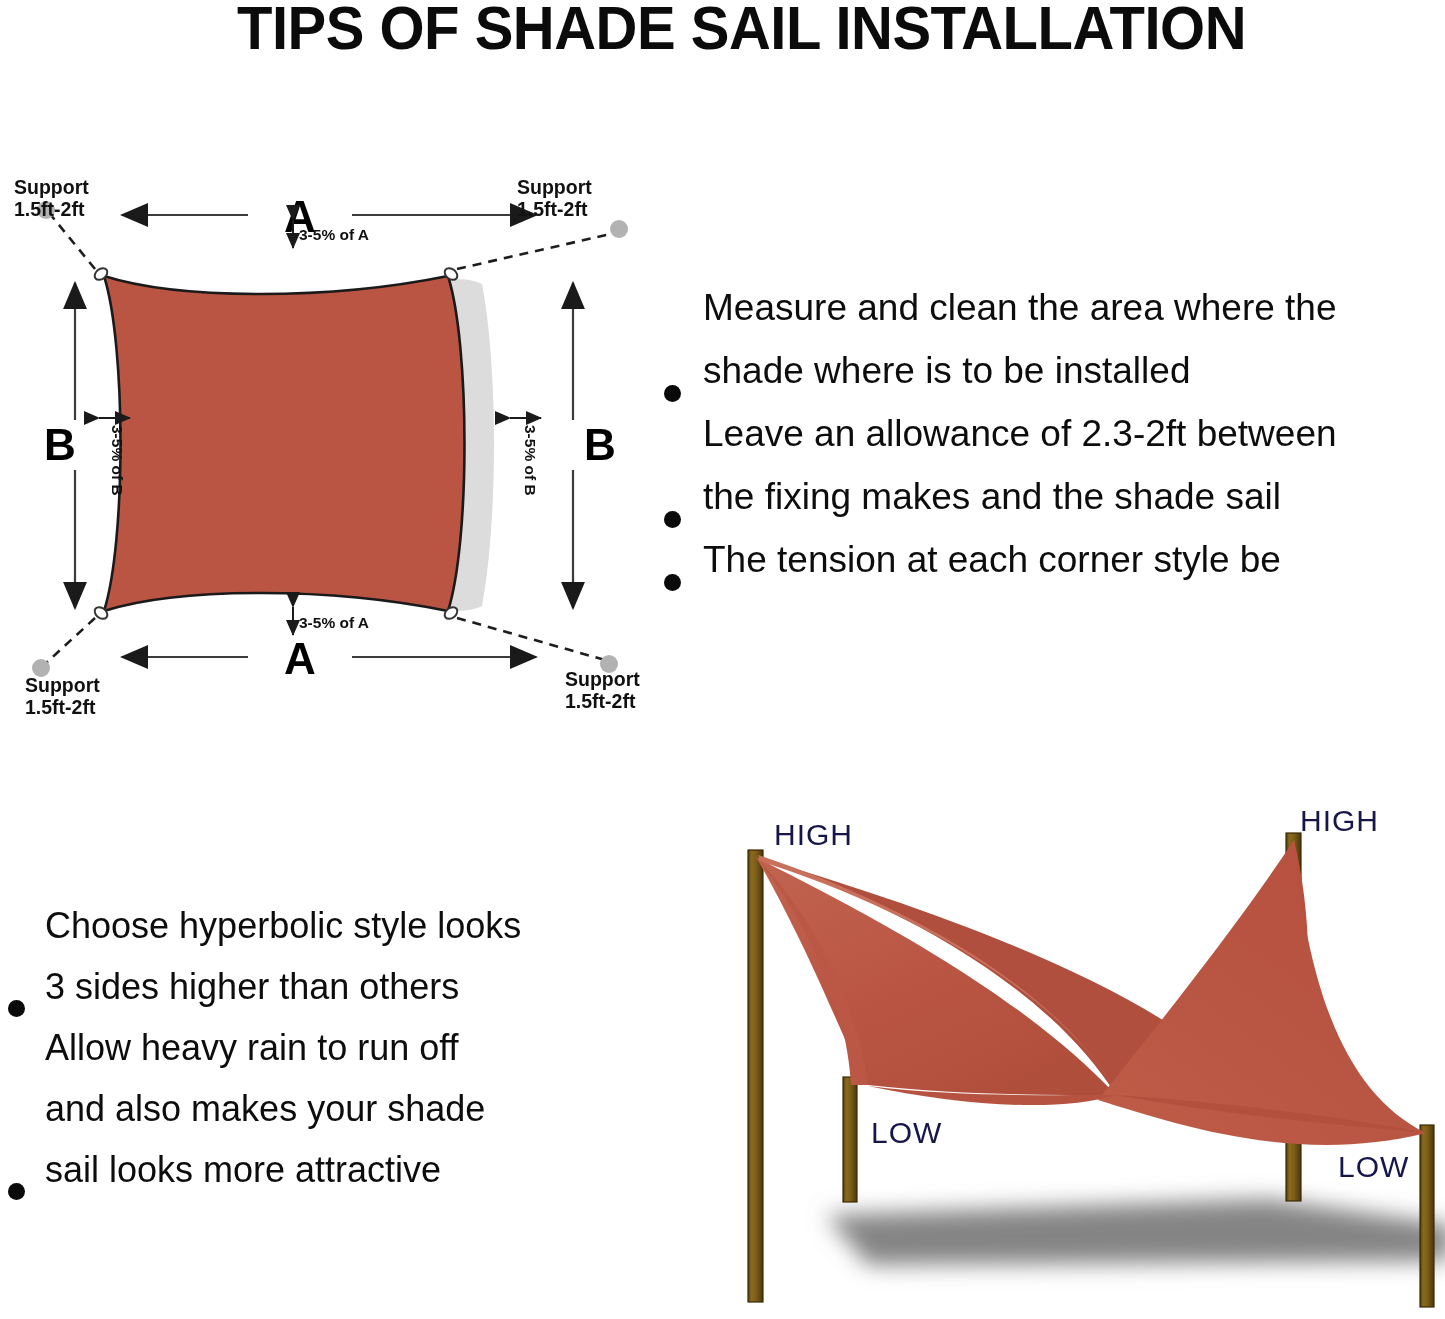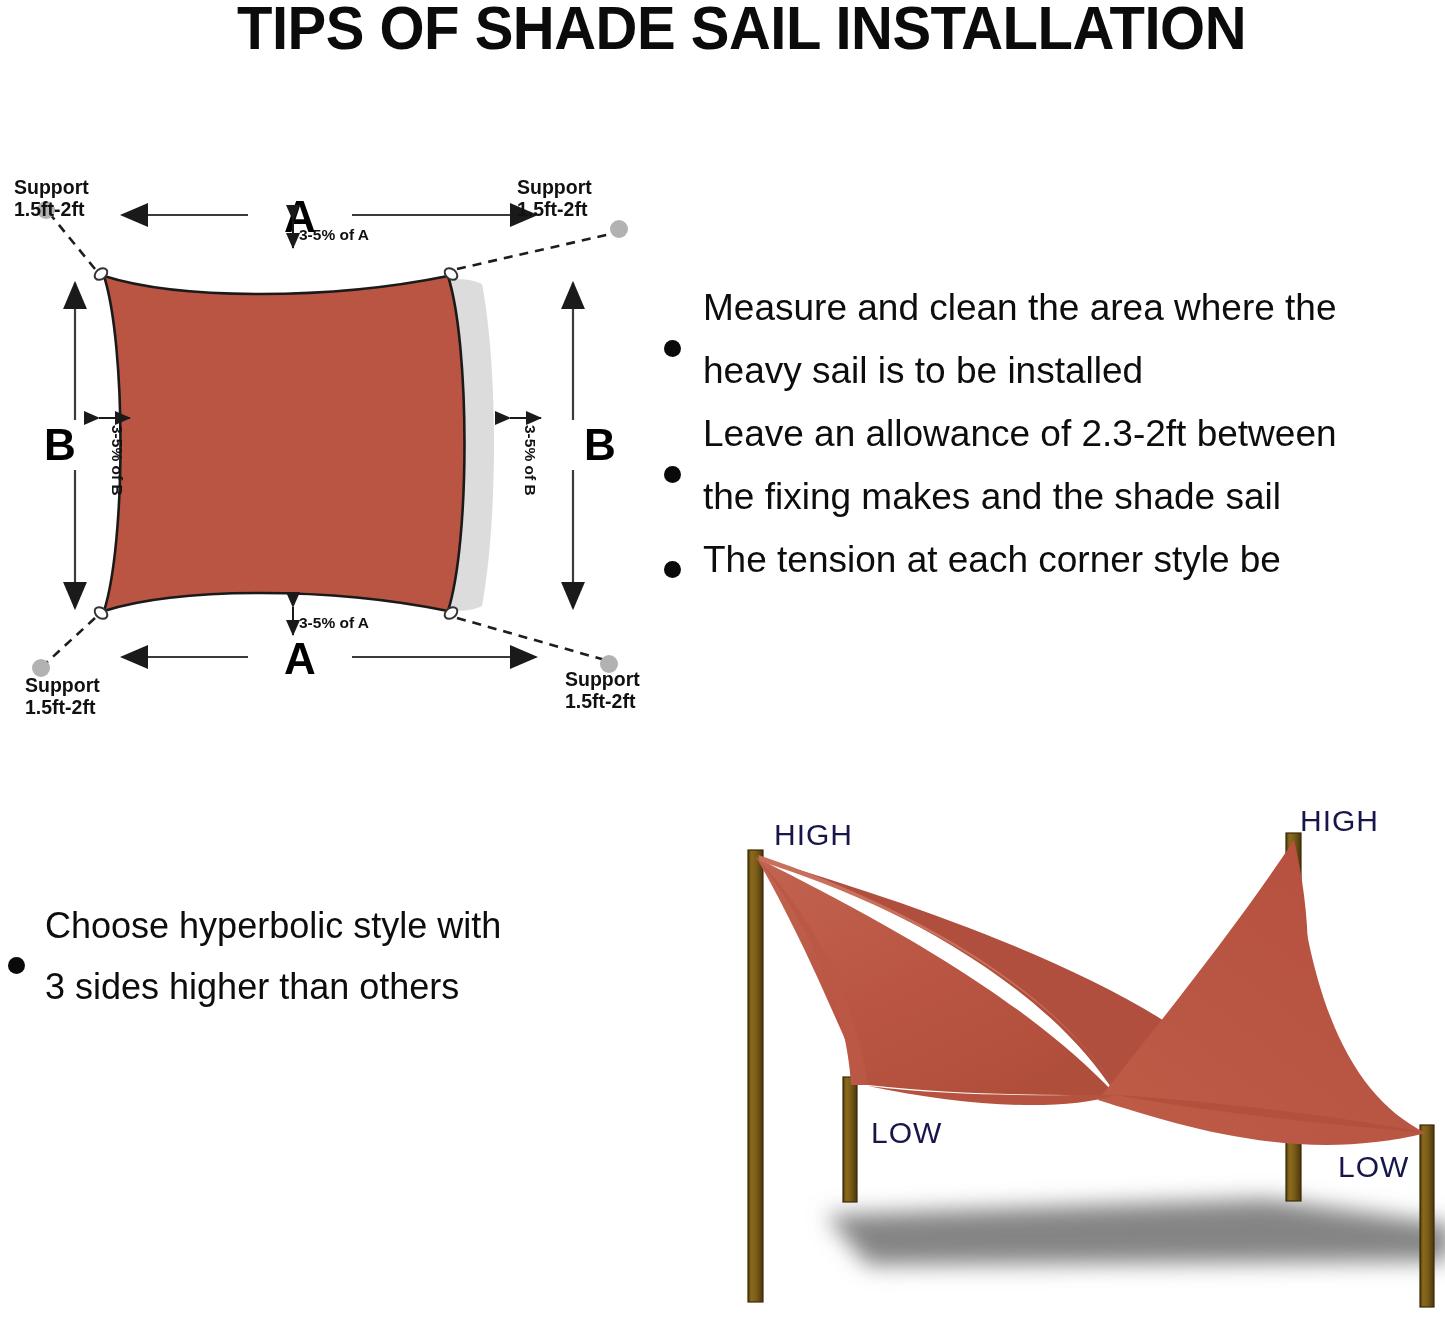--- a/index.html
+++ b/index.html
@@ -40,21 +40,21 @@
   .sup-label {
     font-family:"Liberation Sans", sans-serif;
     font-weight:bold; font-size:19.5px; fill:#111;
   }
 
   
   .bullets { position:absolute; }
   #bullets-right { left:650px; top:276px; width:795px; }
   #bullets-left  { left:0px;   top:895px; width:625px; }
 
-  .bullet-row { display:flex; align-items:center; }
+  .bullet-row { display:flex; align-items:flex-end; }
   .bullet-dot {
     flex:0 0 auto;
     width:17px; height:17px; border-radius:50%;
     background:#0a0a0a;
   }
   #bullets-right .bullet-dot { margin:19px 22px 0 14px; }
   #bullets-left  .bullet-dot { margin:19px 20px 0 8px; }
 
   .bullet-text {
     font-family:"Liberation Sans", sans-serif;
@@ -179,21 +179,21 @@
     <text class="sup-label" x="565" y="538">1.5ft-2ft</text>
   </g>
 </svg>
 </div>
 
 <div class="bullets" id="bullets-right">
   <div class="bullet-row">
     <span class="bullet-dot"></span>
     <div class="bullet-text">
       <div>Measure and clean the area where the</div>
-      <div>heavy sail is to be installed</div>
+      <div>shade where is to be installed</div>
     </div>
   </div>
   <div class="bullet-row">
     <span class="bullet-dot"></span>
     <div class="bullet-text">
       <div>Leave an allowance of 2.3-2ft between</div>
       <div>the fixing makes and the shade sail</div>
     </div>
   </div>
   <div class="bullet-row">
@@ -201,22 +201,30 @@
     <div class="bullet-text">
       <div>The tension at each corner style be</div>
     </div>
   </div>
 </div>
 
 <div class="bullets" id="bullets-left">
   <div class="bullet-row">
     <span class="bullet-dot"></span>
     <div class="bullet-text">
-      <div>Choose hyperbolic style with</div>
+      <div>Choose hyperbolic style looks</div>
       <div>3 sides higher than others</div>
+    </div>
+  </div>
+  <div class="bullet-row">
+    <span class="bullet-dot"></span>
+    <div class="bullet-text">
+      <div>Allow heavy rain to run off</div>
+      <div>and also makes your shade</div>
+      <div>sail looks more attractive</div>
     </div>
   </div>
 </div>
 
 <div id="hyper-diagram">
 <svg width="773" height="524" viewBox="0 0 773 524" xmlns="http://www.w3.org/2000/svg">
   <defs>
     <filter id="blurShadow" x="-25%" y="-60%" width="150%" height="240%">
       <feGaussianBlur stdDeviation="11"></feGaussianBlur>
     </filter>

